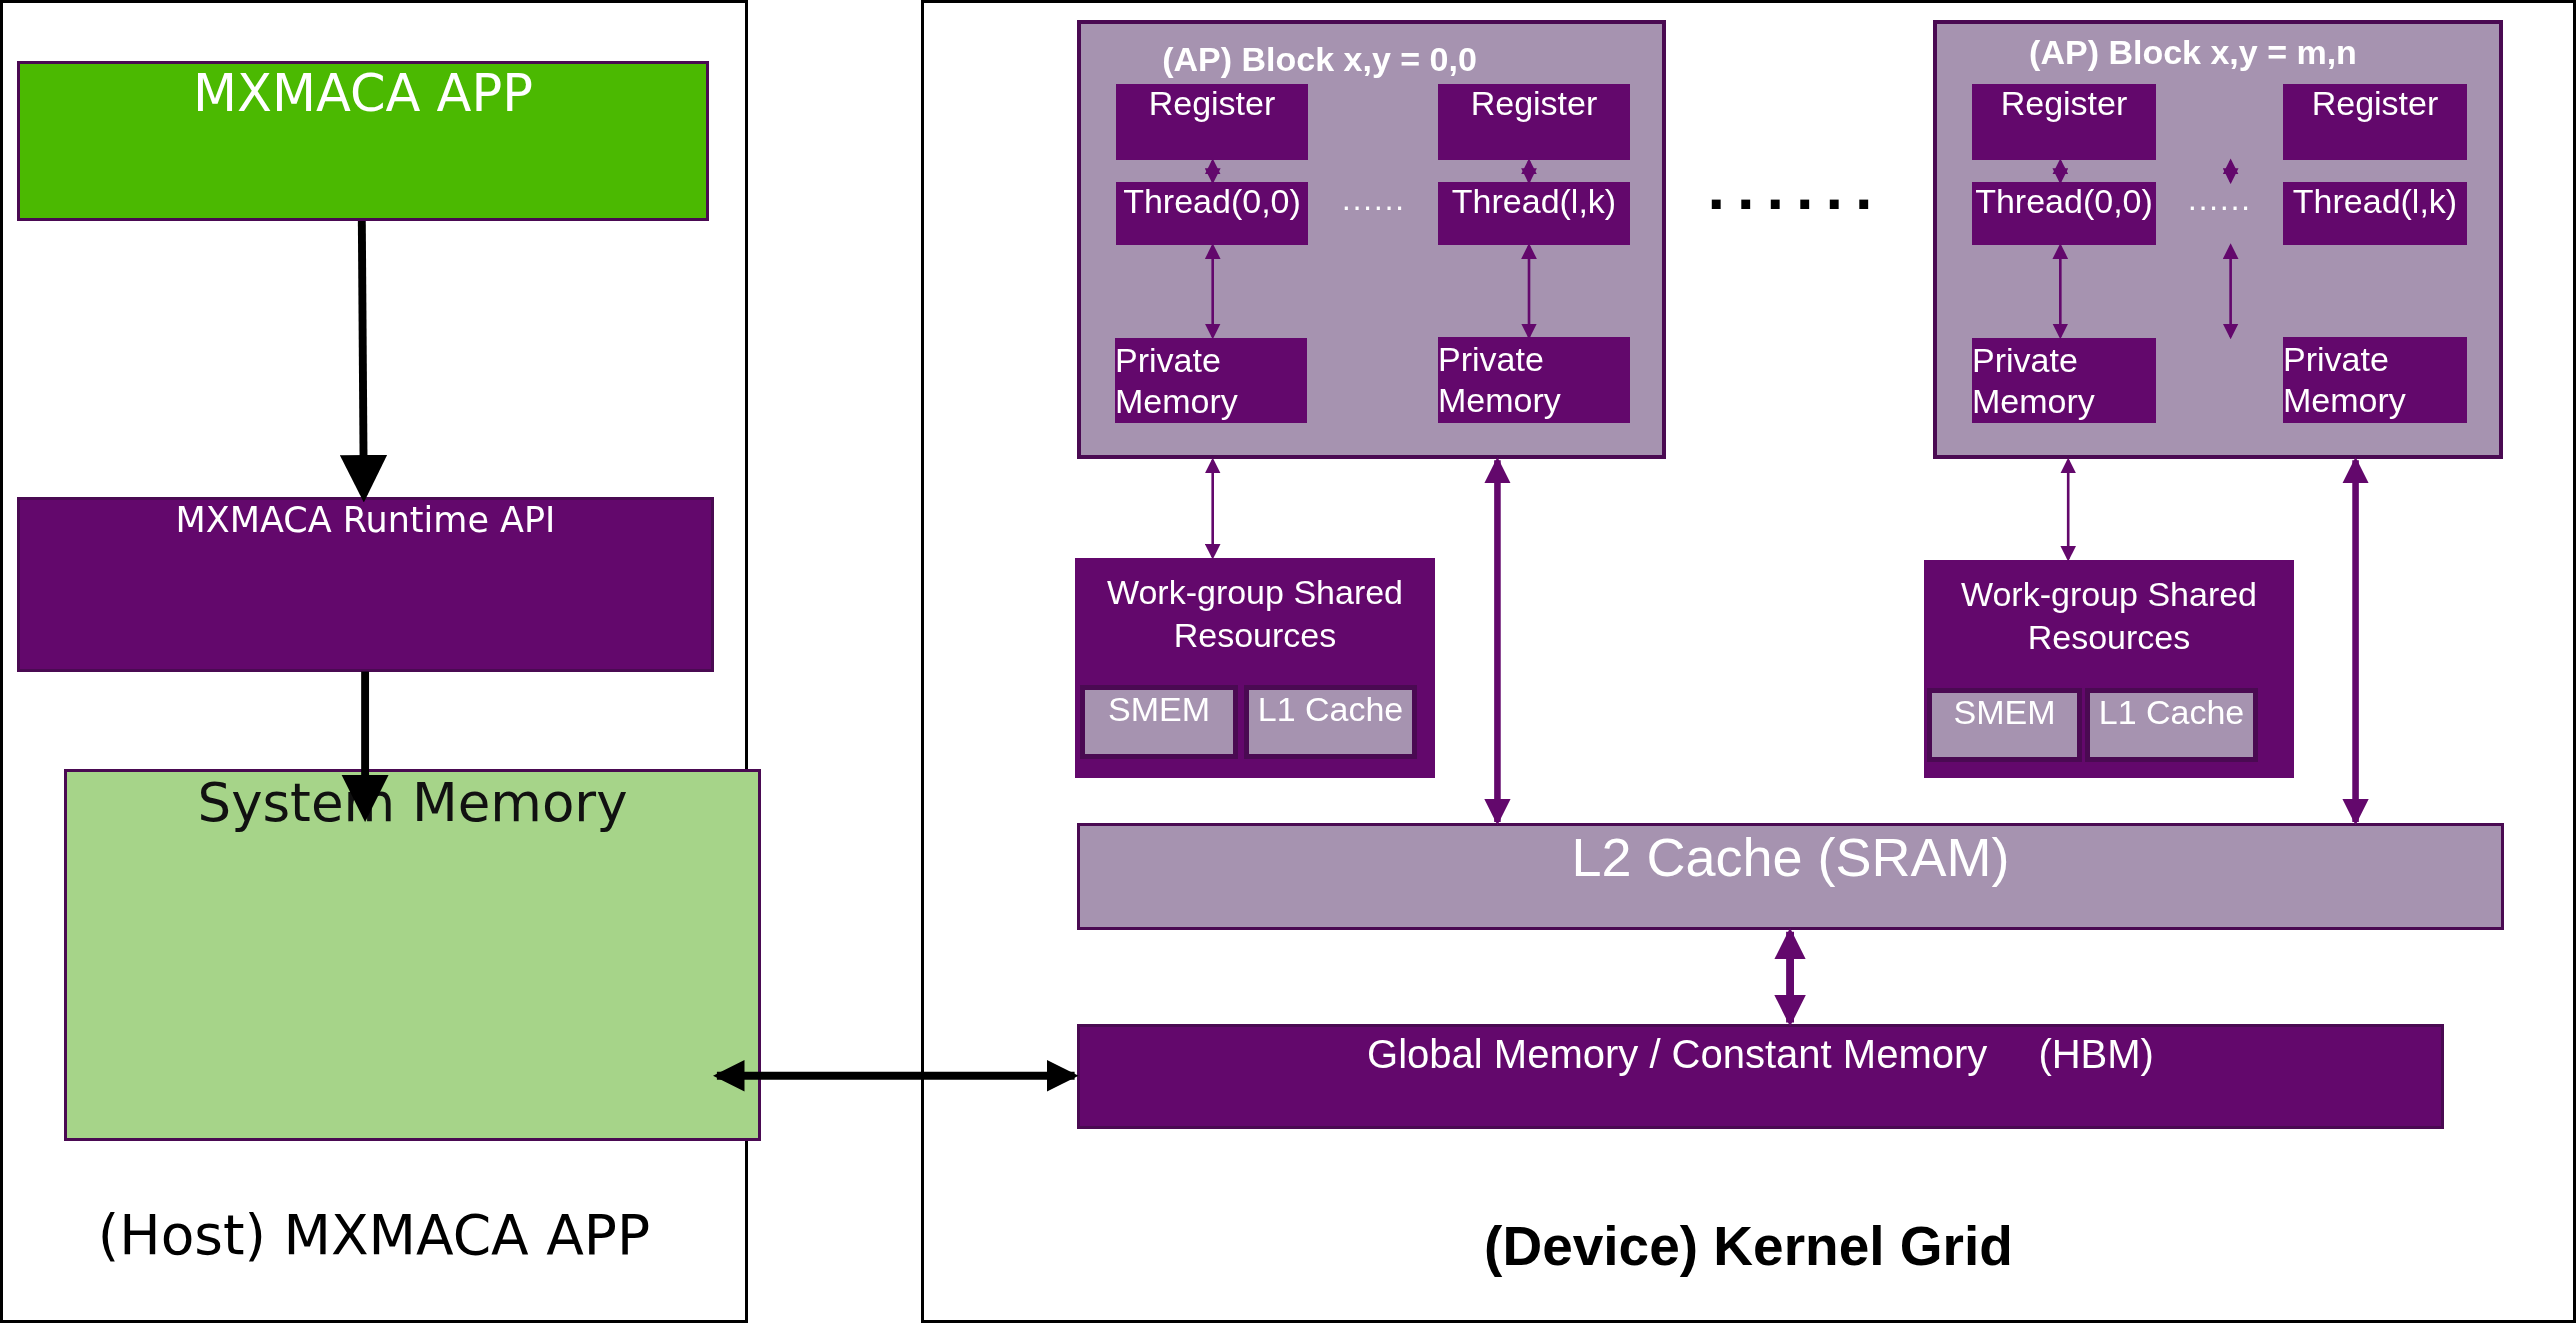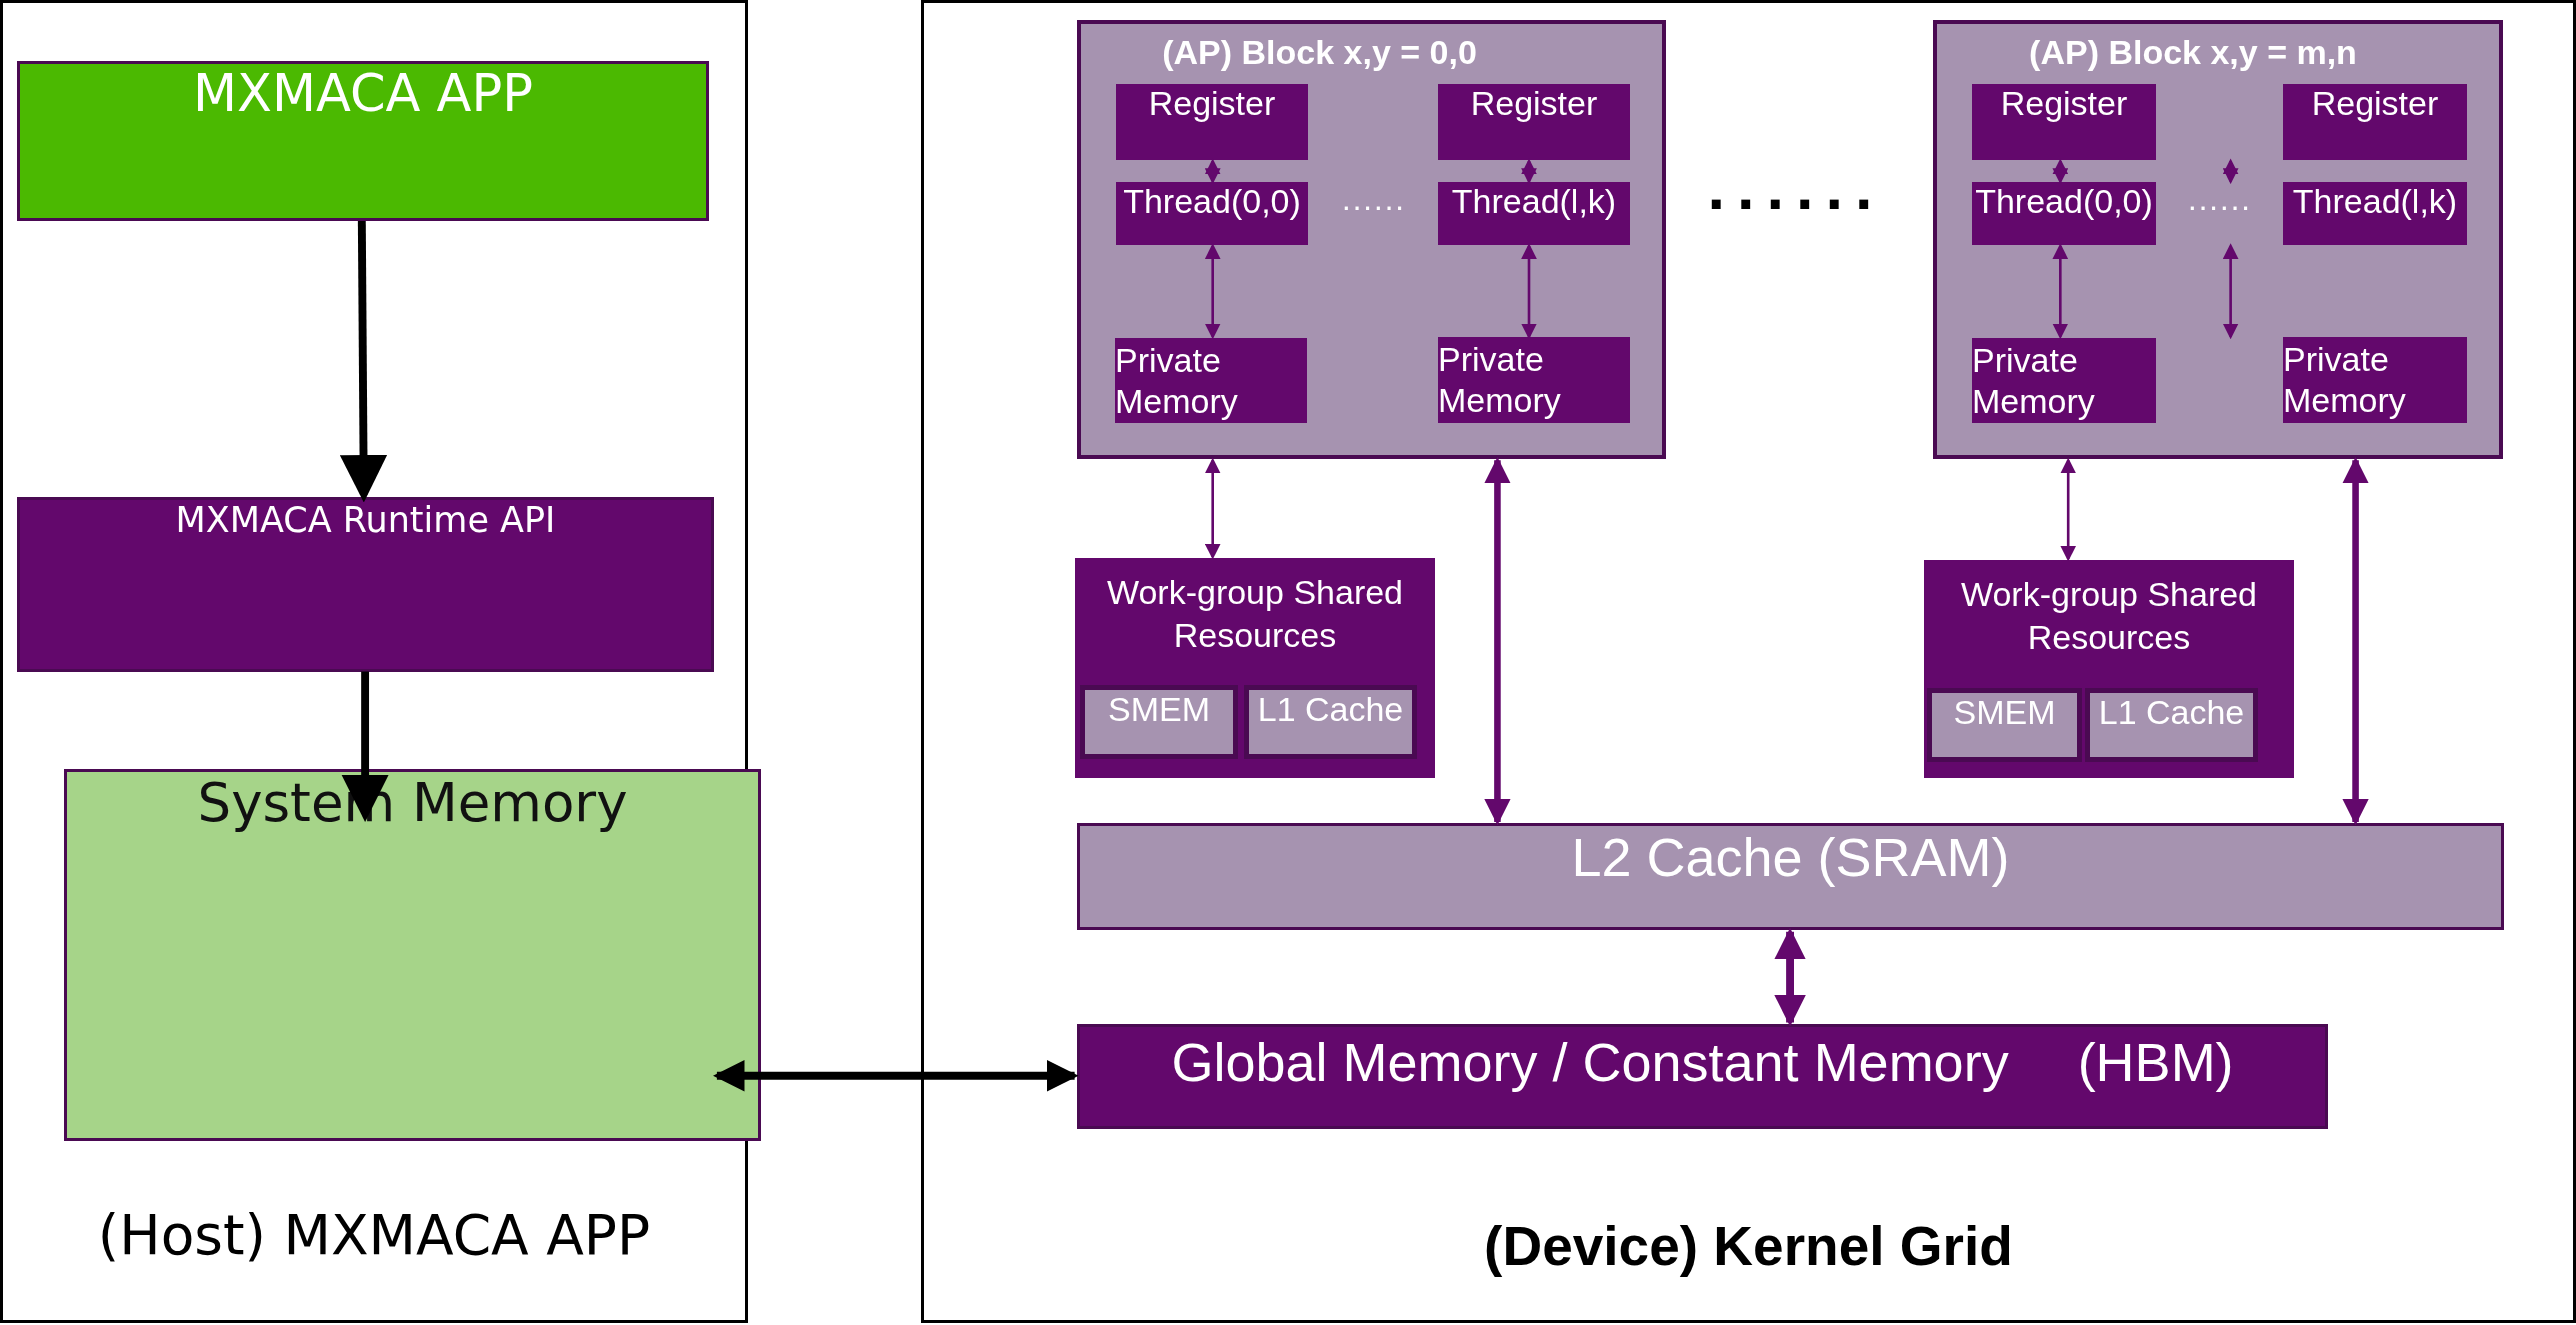--- a/index.html
+++ b/index.html
@@ -37,21 +37,21 @@
 
 <div class="box lightgreen sans2" style="left:17px;top:769px;width:697px;height:372px;font-size:53px;margin-left:47px;">
   <span>System Memory</span>
 </div>
 
 <div class="caption sans2" style="left:0;top:1203px;width:748px;font-size:55px;color:#000;">(Host) MXMACA APP</div>
 
 <div class="abs panel" style="left:921px;top:0;width:1655px;height:1323px;"></div>
 
 <div class="abs lilac-noborder" style="left:1077px;top:20px;width:589px;height:439px;"></div>
-<div class="caption lib" style="left:1077px;top:33px;width:485px;font-size:34px;font-weight:bold;color:#fff;">(AP) Block x,y = 0,0</div>
+<div class="caption lib" style="left:1077px;top:40px;width:485px;font-size:34px;font-weight:bold;color:#fff;">(AP) Block x,y = 0,0</div>
 
 <div class="box darkp lib" style="left:1116px;top:84px;width:192px;height:76px;font-size:34px;">
   <span>Register</span>
 </div>
 <div class="box darkp lib" style="left:1438px;top:84px;width:192px;height:76px;font-size:34px;">
   <span>Register</span>
 </div>
 <div class="box darkp lib" style="left:1116px;top:182px;width:192px;height:63px;font-size:34px;">
   <span>Thread(0,0)</span>
 </div>
@@ -116,21 +116,21 @@
   <span>SMEM</span>
 </div>
 <div class="box mini lib" style="left:2085px;top:688px;width:173px;height:74px;font-size:34px;">
   <span>L1 Cache</span>
 </div>
 
 <div class="box lilac lib" style="left:1077px;top:823px;width:1427px;height:107px;font-size:54px;">
   <span>L2 Cache (SRAM)</span>
 </div>
 
-<div class="box purple lib" style="left:1077px;top:1024px;width:1251px;height:105px;font-size:54px;">
+<div class="box purple lib" style="left:1077px;top:1024px;width:1367px;height:105px;font-size:40px;">
   <span>Global Memory / Constant Memory 　(HBM)</span>
 </div>
 
 <div class="caption lib" style="left:921px;top:1214px;width:1655px;font-size:55px;font-weight:bold;color:#000;">(Device) Kernel Grid</div>
 
 <svg class="overlay" width="2576" height="1325" viewBox="0 0 3917 2015">
   <defs>
     <marker id="ahB" markerWidth="6" markerHeight="6" refX="5" refY="3" orient="auto" markerUnits="strokeWidth">
       <path d="M0,0 L6,3 L0,6 z" fill="#000"></path>
     </marker>

